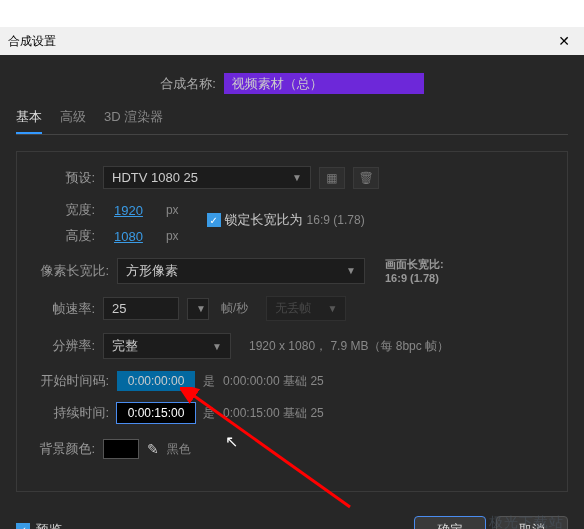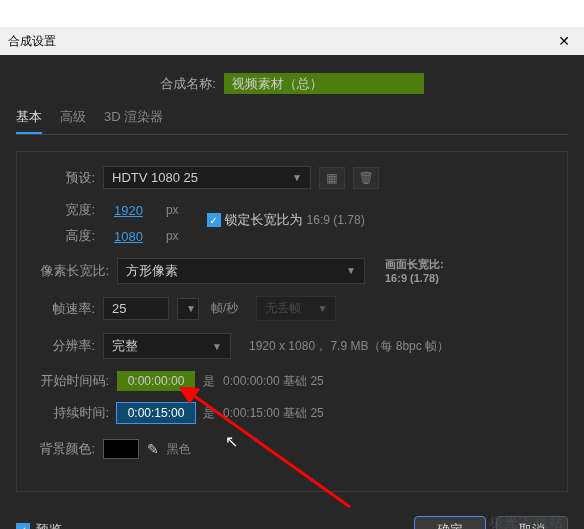--- a/index.html
+++ b/index.html
@@ -4,42 +4,42 @@
 <style>
 * { margin: 0; padding: 0; box-sizing: border-box; font-family: "Microsoft YaHei", Arial, sans-serif; }
 body { width: 584px; height: 529px; background: #fff; overflow: hidden; position: relative; }
 .window { width: 584px; height: 529px; background: #272727; position: relative; margin-top: 27px; }
 .titlebar { height: 28px; background: #f0f0f0; display: flex; align-items: center; padding: 0 8px; justify-content: space-between; }
 .titlebar-text { font-size: 12px; color: #000; }
 .close-x { font-size: 14px; color: #000; cursor: pointer; padding: 0 6px; }
 .content { padding: 10px 16px; color: #aaa; font-size: 13px; }
 .name-row { display: flex; align-items: center; justify-content: center; gap: 8px; margin: 8px 0 14px; }
 .name-label { color: #aaa; }
-.name-input { background: #4d7c0f; border: none; color: #ccc; padding: 3px 8px; width: 200px; font-size: 13px; }
+.name-input { background: #6d28d9; border: none; color: #ccc; padding: 3px 8px; width: 200px; font-size: 13px; }
 .tabs { display: flex; gap: 18px; border-bottom: 1px solid #444; margin-bottom: 16px; }
 .tab { padding-bottom: 6px; color: #888; cursor: pointer; font-size: 13px; }
 .tab.active { color: #ddd; border-bottom: 2px solid #3399ff; }
 .panel { border: 1px solid #3a3a3a; padding: 14px 16px 20px; background: #272727; }
 .row { display: flex; align-items: center; margin-bottom: 12px; gap: 8px; }
 .label { color: #999; text-align: right; min-width: 62px; }
 .select { background: #1c1c1c; border: 1px solid #3a3a3a; color: #ccc; padding: 3px 8px; font-size: 13px; display: flex; align-items: center; justify-content: space-between; cursor: pointer; }
 .select-wide { width: 208px; text-align: right; }
 .select-mid { width: 128px; }
-.select-sm { width: 66px; }
+.select-sm { width: 76px; }
 .chev { font-size: 10px; color: #888; margin-left: 6px; }
 .chev-box { width: 22px; height: 22px; background: #1c1c1c; border: 1px solid #3a3a3a; display: flex; align-items: center; justify-content: center; cursor: pointer; }
 .link-val { color: #3a9be6; text-decoration: underline; cursor: pointer; font-size: 13px; }
 .unit { color: #888; font-size: 12px; margin-left: 4px; }
 .icon-btn { width: 26px; height: 22px; background: #2e2e2e; border: 1px solid #3a3a3a; display: flex; align-items: center; justify-content: center; cursor: pointer; color: #777; font-size: 12px; }
 .checkbox { width: 14px; height: 14px; background: #3a9be6; display: inline-flex; align-items: center; justify-content: center; color: #fff; font-size: 10px; cursor: pointer; }
 .lock-text { color: #ccc; font-size: 13px; margin-left: 4px; }
 .lock-detail { color: #888; font-size: 12px; }
 .muted { color: #666; font-size: 12px; }
-.tc-input { background: #4d7c0f; border: none; color: #ccc; padding: 3px 6px; width: 78px; font-size: 12px; text-align: center; }
-.tc-input.hl { background: #0c4a6e; color: #fff; outline: 1px solid #4a8cf0; }
+.tc-input { background: #0369a1; border: none; color: #ccc; padding: 3px 6px; width: 78px; font-size: 12px; text-align: center; }
+.tc-input.hl { background: #000000; color: #fff; outline: 1px solid #4a8cf0; }
 .info-text { color: #888; font-size: 12px; }
 .color-swatch { width: 36px; height: 20px; background: #000; border: 1px solid #555; cursor: pointer; }
 .eyedrop { font-size: 14px; color: #ccc; cursor: pointer; }
 .footer { position: absolute; bottom: 12px; left: 16px; right: 16px; display: flex; align-items: center; justify-content: space-between; }
 .preview-chk { display: flex; align-items: center; gap: 6px; color: #ccc; font-size: 13px; }
 .btns { display: flex; gap: 10px; }
 .btn { background: #3a3a3a; border: 1px solid #555; color: #ddd; padding: 4px 22px; border-radius: 4px; font-size: 13px; cursor: pointer; text-decoration: underline; }
 .btn.primary { border-color: #4a8cf0; }
 .arrow-svg { position: absolute; left: 180px; top: 360px; pointer-events: none; }
 .cursor-ptr { position: absolute; left: 225px; top: 405px; color: #fff; font-size: 16px; pointer-events: none; }

